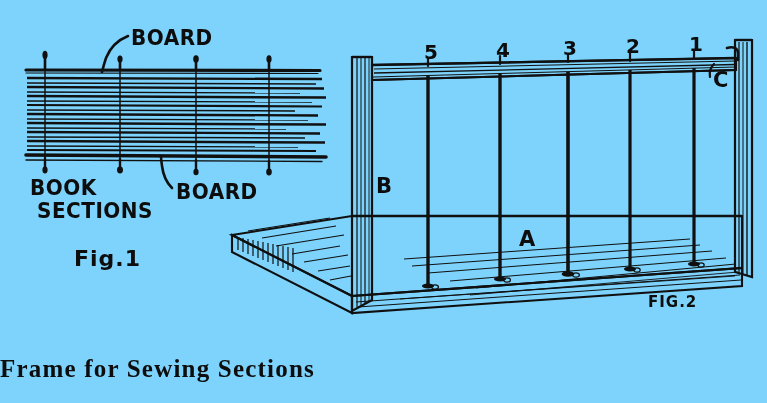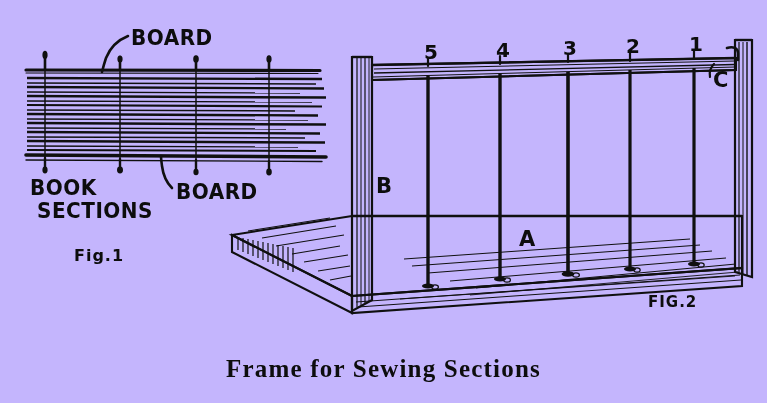--- a/index.html
+++ b/index.html
@@ -8,21 +8,21 @@
     padding: 0;
     background: #ffffff;
   }
   body {
     font-family: "Liberation Sans", sans-serif;
   }
   #page {
     position: relative;
     width: 767px;
     height: 403px;
-    background: #c4b5fd;
+    background: #7dd3fc;
     overflow: hidden;
   }
   #figure-svg {
     position: absolute;
     left: 0;
     top: 0;
     width: 767px;
     height: 403px;
     display: block;
   }
@@ -37,40 +37,39 @@
     color: #0d0d0d;
     white-space: nowrap;
     letter-spacing: 0.5px;
     line-height: 1;
     user-select: none;
   }
   .lbl-board-top   { left: 131px; top: 28px;  font-size: 20px; transform: scaleY(1.06); }
   .lbl-board-bot   { left: 176px; top: 182px; font-size: 20px; transform: scaleY(1.06); }
   .lbl-book        { left: 30px;  top: 178px; font-size: 20px; transform: scaleY(1.06); }
   .lbl-sections    { left: 37px;  top: 201px; font-size: 20px; transform: scaleY(1.06); }
-  .lbl-fig1        { left: 74px;  top: 248px; font-size: 16px; letter-spacing: 1px; }
+  .lbl-fig1        { left: 74px;  top: 248px; font-size: 22px; letter-spacing: 1px; }
   .lbl-fig2        { left: 648px; top: 295px; font-size: 15px; letter-spacing: 1px; }
   .lbl-a           { left: 519px; top: 229px; font-size: 21px; }
   .lbl-b           { left: 376px; top: 176px; font-size: 21px; }
   .lbl-c           { left: 713px; top: 70px;  font-size: 21px; }
   .num {
     position: absolute;
     font-family: "DejaVu Sans", sans-serif;
     font-weight: 700;
     font-size: 20px;
     color: #0d0d0d;
     line-height: 1;
     user-select: none;
   }
   .caption {
     position: absolute;
     left: 0;
     top: 355px;
     width: 767px;
-    text-align: center;
     font-family: "Liberation Serif", serif;
     font-weight: 700;
     font-size: 25px;
     letter-spacing: 1.2px;
     color: #0d0d0d;
     user-select: none;
   }
 </style>
 </head>
 <body>

